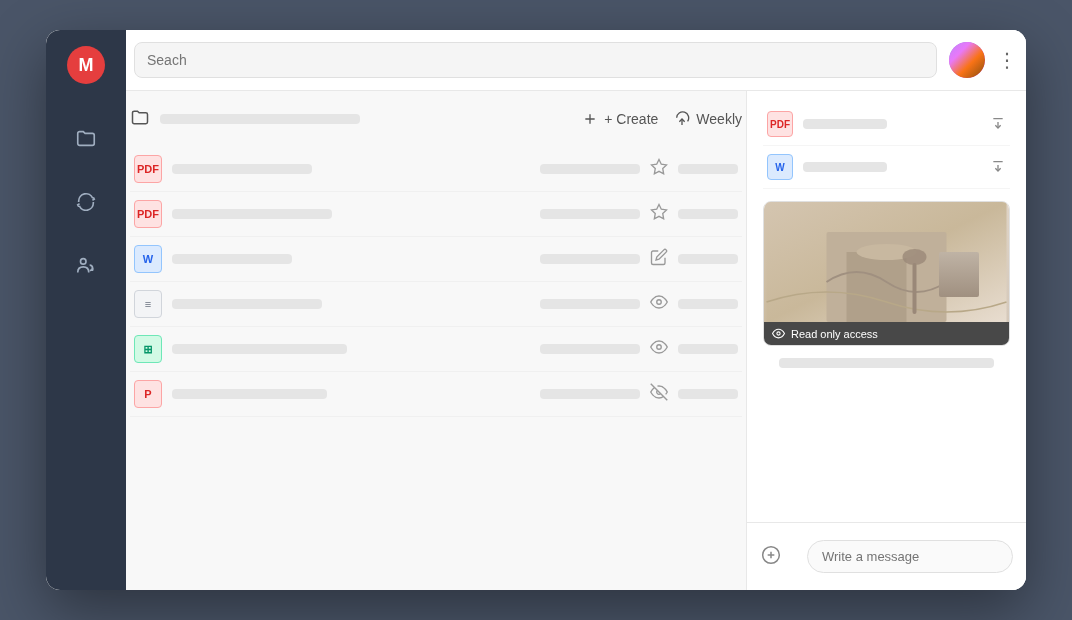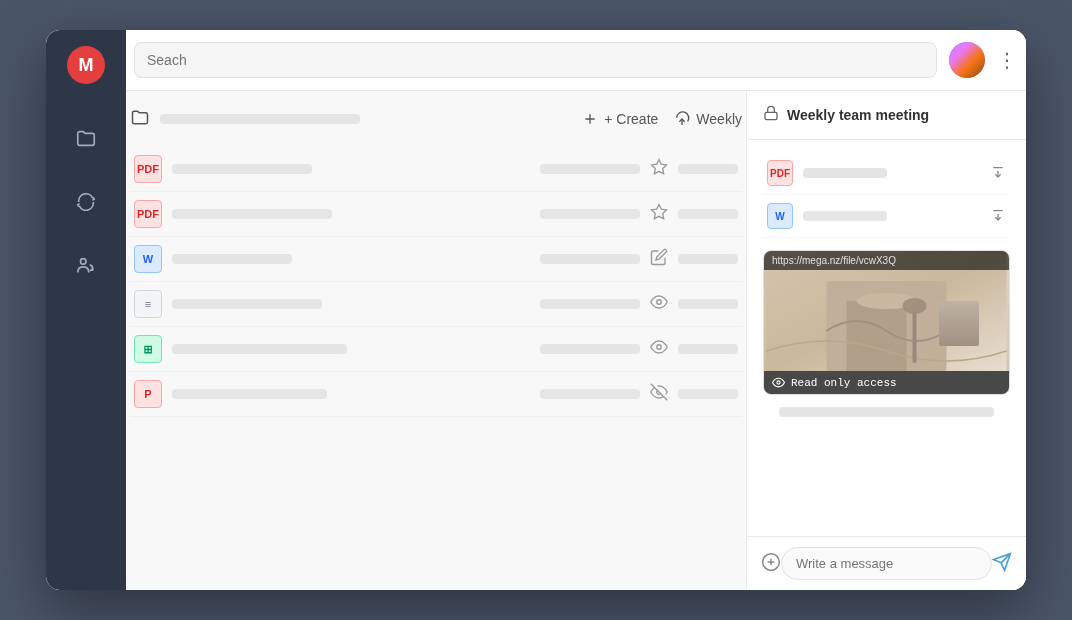--- a/index.html
+++ b/index.html
@@ -279,36 +279,35 @@
       border-radius: 2px;
     }
     .read-only-bar {
       background: rgba(40,40,40,0.85);
       color: white;
       font-size: 11px;
       padding: 5px 8px;
       display: flex;
       align-items: center;
       gap: 6px;
-      font-family: Liberation Mono, monospace;
     }
     .read-only-bar svg { width: 13px; height: 13px; }
     .panel-footer-line {
       height: 10px;
       background: #e5e5e5;
       border-radius: 4px;
       margin: 8px 16px;
     }
     
     .message-input-area {
-      padding: 10px 14px;
+      padding: 17px 14px;
       border-top: 1px solid #e8e8e8;
       display: flex;
       align-items: center;
-      gap: 0;
+      gap: 26px;
     }
     .message-input {
       flex: 1;
       border: 1px solid #e0e0e0;
       border-radius: 20px;
       padding: 8px 14px;
       font-size: 13px;
       color: #999;
       outline: none;
       background: #fafafa;
@@ -468,29 +467,20 @@
             <svg viewBox="0 0 24 24" fill="none" stroke="currentColor" stroke-width="1.8">
                 <path d="M17.94 17.94A10.07 10.07 0 0 1 12 20c-7 0-11-8-11-8a18.45 18.45 0 0 1 5.06-5.94M9.9 4.24A9.12 9.12 0 0 1 12 4c7 0 11 8 11 8a18.5 18.5 0 0 1-2.16 3.19m-6.72-1.07a3 3 0 1 1-4.24-4.24"></path>
                 <line x1="1" y1="1" x2="23" y2="23"></line>
               </svg>
           </div>
           <div class="placeholder-line file-size-line"></div>
         </div>
       </div>
 
       <div class="right-panel">
-        <div class="right-panel-header">
-          <div class="lock-icon">
-            <svg width="16" height="16" viewBox="0 0 24 24" fill="none" stroke="currentColor" stroke-width="2">
-              <rect x="3" y="11" width="18" height="11" rx="2" ry="2"></rect>
-                <path d="M7 11V7a5 5 0 0 1 10 0v4"></path>
-            </svg>
-          </div>
-          <span class="meeting-title">Weekly team meeting</span>
-        </div>
 
         <div class="right-panel-content">
 
           <div class="shared-file-row">
             <div class="file-icon-box pdf-icon" style="width:26px;height:26px;font-size:10px;">PDF</div>
             <div class="shared-file-name" style="width:120px;"></div>
             <div class="spacer"></div>
             <div class="download-btn">
               <svg viewBox="0 0 24 24" fill="none" stroke="currentColor" stroke-width="2">
                   <polyline points="8 17 12 21 16 17"></polyline>
@@ -507,21 +497,20 @@
             <div class="download-btn">
               <svg viewBox="0 0 24 24" fill="none" stroke="currentColor" stroke-width="2">
                   <polyline points="8 17 12 21 16 17"></polyline>
                   <line x1="12" y1="12" x2="12" y2="21"></line>
                   <line x1="5" y1="7" x2="19" y2="7"></line>
                 </svg>
             </div>
           </div>
 
           <div class="link-preview-card">
-            <div class="link-url-bar">https://mega.nz/file/vcwX3Q</div>
             <div class="preview-image">
               <div class="preview-image-bg">
 
                 <svg width="100%" height="100%" viewBox="0 0 240 120" xmlns="http://www.w3.org/2000/svg" style="position:absolute;top:0;left:0;">
                   <defs>
                     <linearGradient id="bg" x1="0" y1="0" x2="1" y2="1">
                       <stop offset="0%" stop-color="#d4c5b0"></stop>
                       <stop offset="50%" stop-color="#c9b89a"></stop>
                       <stop offset="100%" stop-color="#e8ddd0"></stop>
                     </linearGradient>

